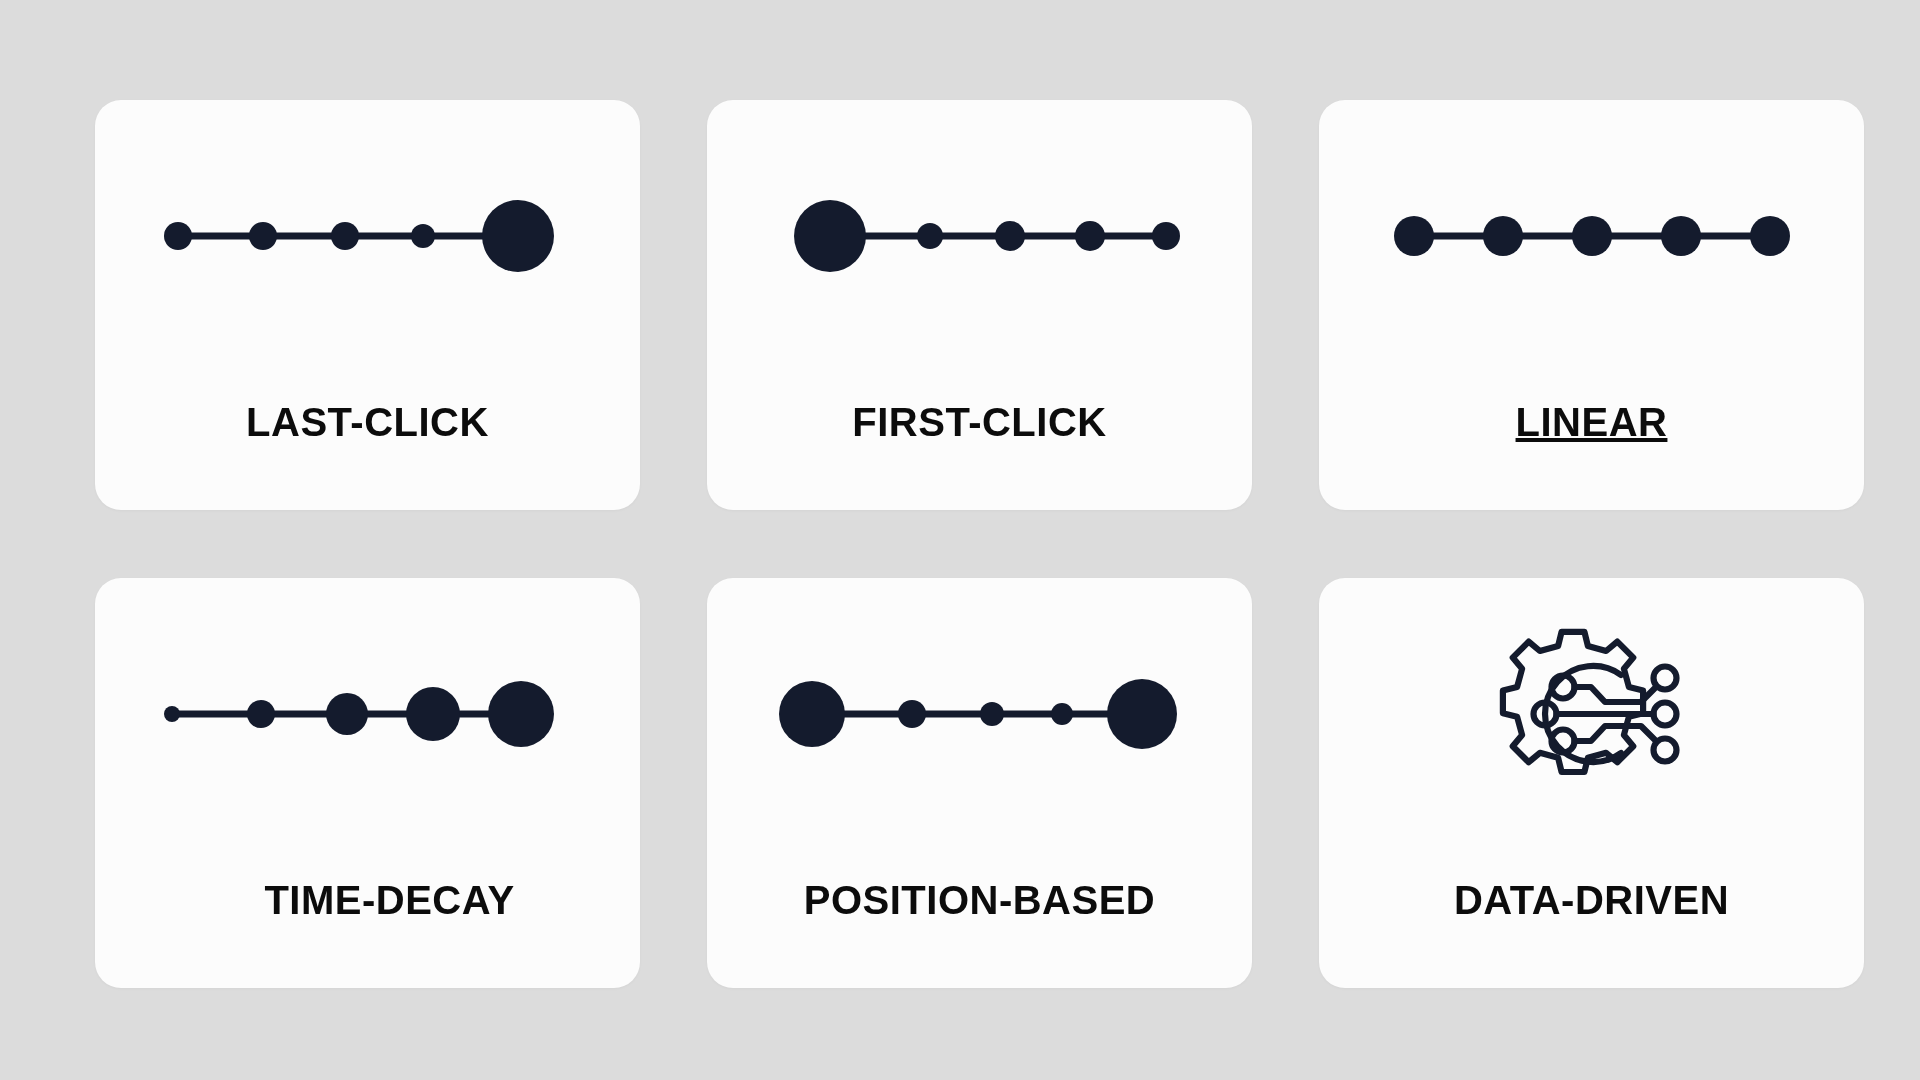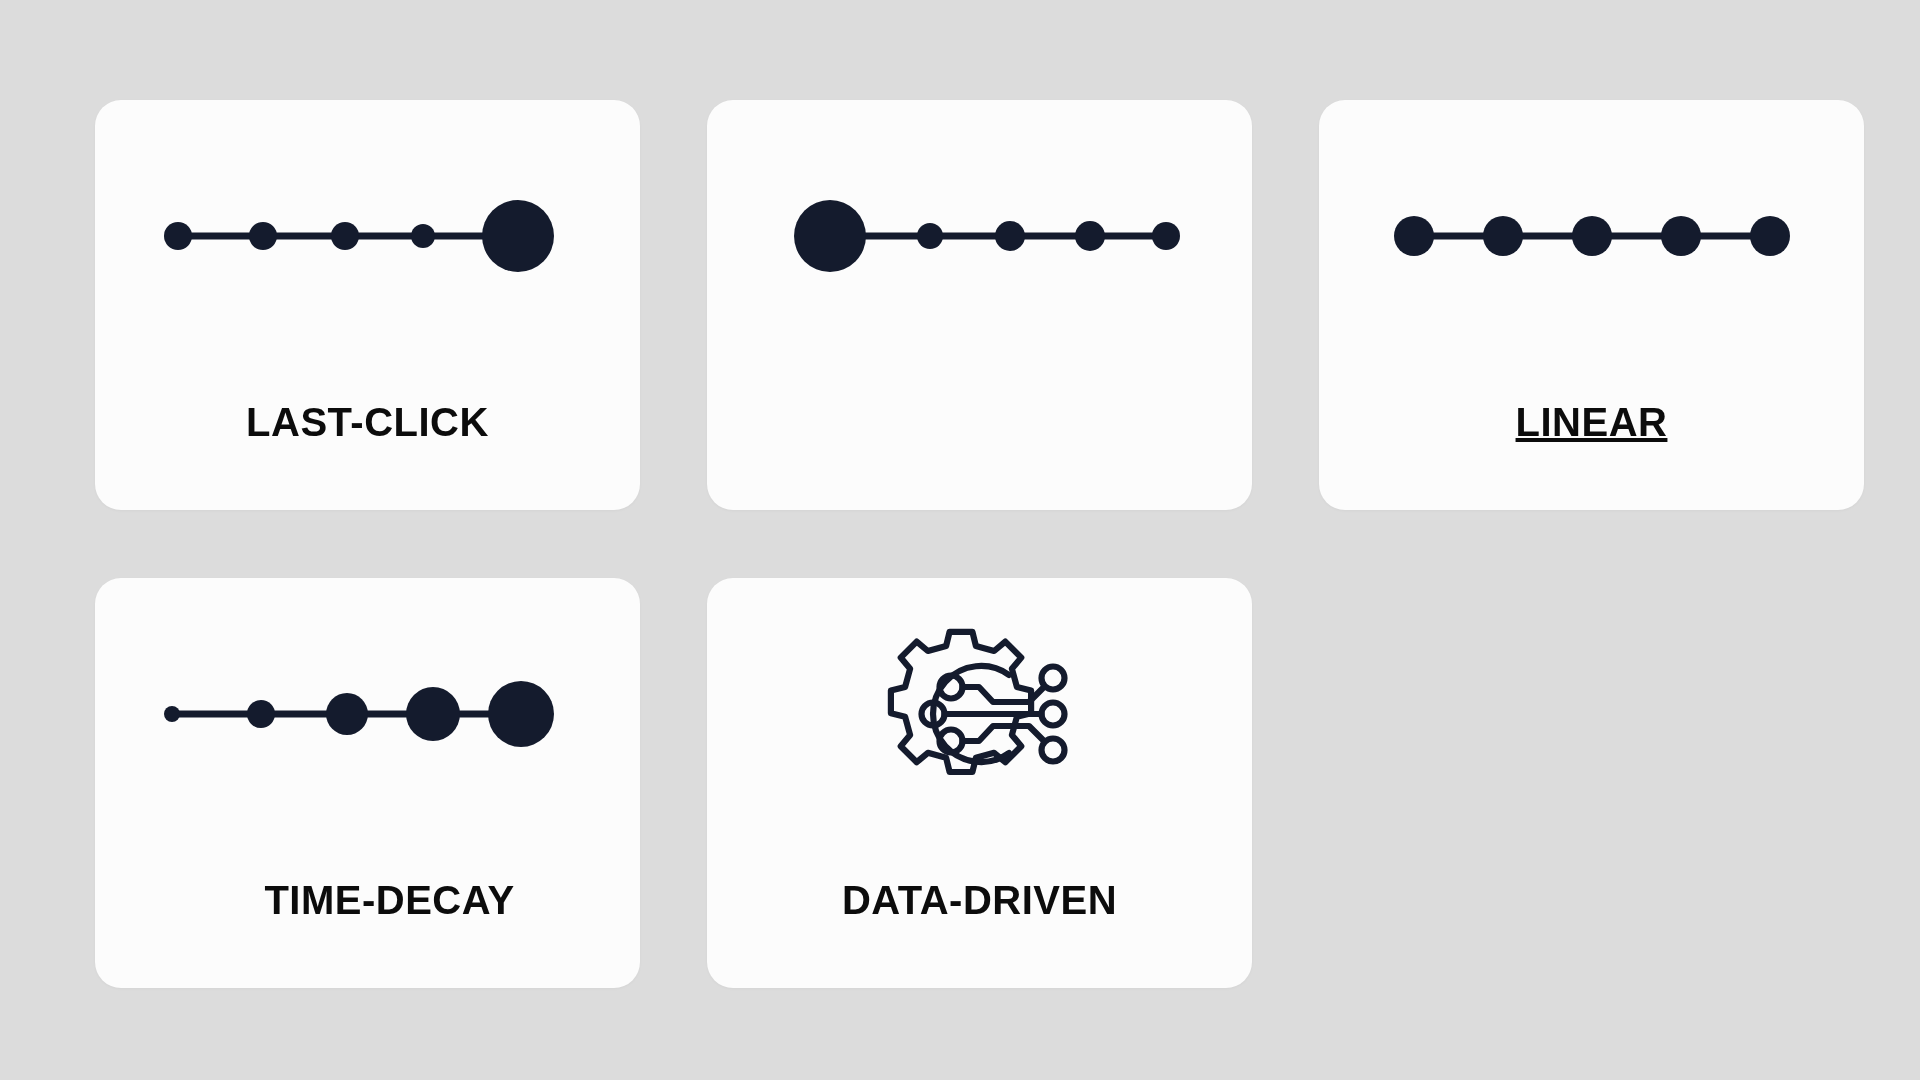--- a/index.html
+++ b/index.html
@@ -103,20 +103,21 @@
       <div class="viz">
         <svg width="420" height="100" viewBox="0 0 420 100" aria-hidden="true">
           <line x1="60" y1="50" x2="396" y2="50" stroke="#141b2d" stroke-width="7" stroke-linecap="round"></line>
           <circle cx="60" cy="50" r="36" fill="#141b2d"></circle>
           <circle cx="160" cy="50" r="13" fill="#141b2d"></circle>
           <circle cx="240" cy="50" r="15" fill="#141b2d"></circle>
           <circle cx="320" cy="50" r="15" fill="#141b2d"></circle>
           <circle cx="396" cy="50" r="14" fill="#141b2d"></circle>
         </svg>
       </div>
+      <div class="card-label" style="position: absolute; left: 0px; right: 0px; top: 302px;">FIRST-CLICK</div>
     </div>
 
     <div class="card">
       <div class="viz">
         <svg width="420" height="100" viewBox="0 0 420 100" aria-hidden="true">
           <line x1="32" y1="50" x2="388" y2="50" stroke="#141b2d" stroke-width="7" stroke-linecap="round"></line>
           <circle cx="32" cy="50" r="20" fill="#141b2d"></circle>
           <circle cx="121" cy="50" r="20" fill="#141b2d"></circle>
           <circle cx="210" cy="50" r="20" fill="#141b2d"></circle>
           <circle cx="299" cy="50" r="20" fill="#141b2d"></circle>
@@ -133,20 +134,33 @@
           <circle cx="14" cy="50" r="8" fill="#141b2d"></circle>
           <circle cx="103" cy="50" r="14" fill="#141b2d"></circle>
           <circle cx="189" cy="50" r="21" fill="#141b2d"></circle>
           <circle cx="275" cy="50" r="27" fill="#141b2d"></circle>
           <circle cx="363" cy="50" r="33" fill="#141b2d"></circle>
         </svg>
       </div>
       <div class="card-label" style="position: absolute; left: 0px; right: 0px; top: 302px; padding-left: 44px;">TIME-DECAY</div>
     </div>
 
+    <div class="card">
+      <div class="viz">
+        <svg width="420" height="100" viewBox="0 0 420 100" aria-hidden="true">
+          <line x1="42" y1="50" x2="372" y2="50" stroke="#141b2d" stroke-width="7" stroke-linecap="round"></line>
+          <circle cx="42" cy="50" r="33" fill="#141b2d"></circle>
+          <circle cx="142" cy="50" r="14" fill="#141b2d"></circle>
+          <circle cx="222" cy="50" r="12" fill="#141b2d"></circle>
+          <circle cx="292" cy="50" r="11" fill="#141b2d"></circle>
+          <circle cx="372" cy="50" r="35" fill="#141b2d"></circle>
+        </svg>
+      </div>
+      <div class="card-label" style="position: absolute; left: 0px; right: 0px; top: 302px;">POSITION-BASED</div>
+    </div>
 
     <div class="card">
       <div class="gear-wrap">
         <svg width="210" height="190" viewBox="0 0 210 190" aria-hidden="true">
           <g fill="none" stroke="#141b2d" stroke-width="6.2" stroke-linecap="round" stroke-linejoin="round">
 
             <path d="
               M 74.6 12.8 L 97.4 12.8 L 100.9 27.0
               L 119.1 32.0 L 130.3 22.6 L 146.3 38.6
               L 136.9 49.8 L 141.9 68.0 L 156.1 71.5

